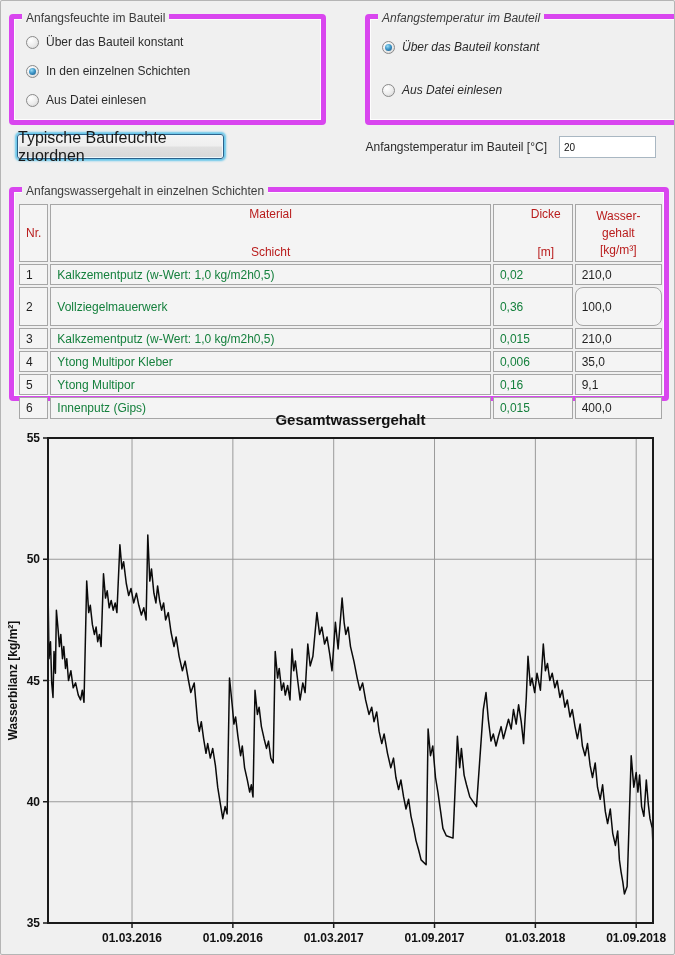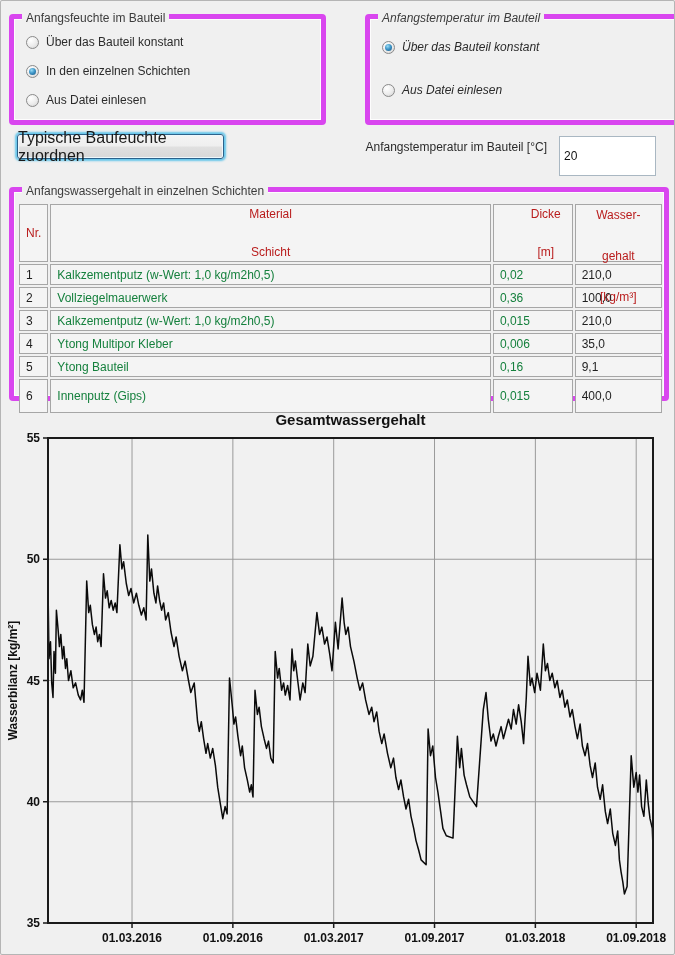--- a/index.html
+++ b/index.html
@@ -19,29 +19,29 @@
     border:1px solid #8a8a8a;background:radial-gradient(circle at 35% 30%,#ffffff 0%,#ececec 55%,#cfcfcf 100%);}
   .radio.checked::after{content:"";position:absolute;left:2px;top:2px;right:2px;bottom:2px;border-radius:50%;
     background:radial-gradient(circle at 38% 32%,#9adcf5 0%,#3f97c9 45%,#17537f 100%);}
   .btn{
     position:absolute;display:flex;align-items:center;justify-content:center;
     border:1px solid #2c628b;border-radius:3px;color:#1a1a1a;
     background:linear-gradient(#f4f4f4 0%,#efefef 48%,#e0e0e0 52%,#d8d8d8 100%);
     box-shadow:0 0 2px 2px #66c6ea, inset 0 0 0 1px #eef8fd;cursor:pointer;font-size:16px;
   }
   .field-label{position:absolute;text-align:right;color:#2b2b2b;}
-  .textbox{position:absolute;border:1px solid #a9b7c2;background:#ffffff;font-size:12px;
-    padding:19px 4px;color:#111;font-family:"Liberation Sans",sans-serif;}
+  .textbox{position:absolute;border:1px solid #a9b7c2;background:#ffffff;font-size:10px;
+    padding:10px 4px;color:#111;font-family:"Liberation Sans",sans-serif;}
   
   #layer-table{position:absolute;left:3px;top:10px;border-collapse:separate;border-spacing:2px;}
   #layer-table td,#layer-table th{border:1px solid #a6a6a6;background:#f4f4f4;font-weight:normal;
     padding:2px 6px;font-size:12px;vertical-align:middle;}
   #layer-table th{text-align:center;color:#b91c1c;}
   #layer-table .hdr-stack{display:flex;flex-direction:column;justify-content:space-between;height:52px;}
-  #layer-table .hdr-stack3{display:flex;flex-direction:column;justify-content:flex-start;height:52px;line-height:17px;gap:24px;}
+  #layer-table .hdr-stack3{display:flex;flex-direction:column;justify-content:flex-end;height:52px;line-height:17px;}
   td.c-nr{color:#1f1f1f;}
   td.c-mat,td.c-dicke{color:#15803d;}
   td.c-wg{color:#1f1f1f;}
   svg text{font-family:"Liberation Sans","DejaVu Sans",sans-serif;}
 </style>
 </head>
 <body>
 
 <div id="app">
 
@@ -115,43 +115,43 @@
           <tr>
             <td class="c-nr" style="height: 21px;">1</td>
             <td class="c-mat" style="height: 21px;">Kalkzementputz (w-Wert: 1,0 kg/m2h0,5)</td>
             <td class="c-dicke" style="height: 21px;">0,02</td>
             <td class="c-wg" style="height: 21px;">210,0</td>
           </tr>
           <tr>
             <td class="c-nr" style="height: 21px;">2</td>
             <td class="c-mat" style="height: 14px;">Vollziegelmauerwerk</td>
             <td class="c-dicke" style="height: 21px;">0,36</td>
-            <td class="c-wg" style="height: 21px;">100,0</td>
+            <td class="c-wg" style="height: 39px; border-radius: 8px;">100,0</td>
           </tr>
           <tr>
             <td class="c-nr" style="height: 21px;">3</td>
             <td class="c-mat" style="height: 21px;">Kalkzementputz (w-Wert: 1,0 kg/m2h0,5)</td>
             <td class="c-dicke" style="height: 21px;">0,015</td>
             <td class="c-wg" style="height: 21px;">210,0</td>
           </tr>
           <tr>
             <td class="c-nr" style="height: 21px;">4</td>
             <td class="c-mat" style="height: 21px;">Ytong Multipor Kleber</td>
             <td class="c-dicke" style="height: 21px;">0,006</td>
             <td class="c-wg" style="height: 21px;">35,0</td>
           </tr>
           <tr>
             <td class="c-nr" style="height: 21px;">5</td>
-            <td class="c-mat" style="height: 21px;">Ytong Bauteil</td>
+            <td class="c-mat" style="height: 21px;">Ytong Multipor</td>
             <td class="c-dicke" style="height: 21px;">0,16</td>
             <td class="c-wg" style="height: 21px;">9,1</td>
           </tr>
           <tr>
             <td class="c-nr" style="height: 21px;">6</td>
-            <td class="c-mat" style="height: 34px;">Innenputz (Gips)</td>
+            <td class="c-mat" style="height: 22px;">Innenputz (Gips)</td>
             <td class="c-dicke" style="height: 21px;">0,015</td>
             <td class="c-wg" style="height: 21px;">400,0</td>
           </tr>
         </tbody>
     </table>
   </div>
 
   <svg id="chart-svg" style="position:absolute;left:0;top:405px;" width="675" height="550" xmlns="http://www.w3.org/2000/svg">
       <text x="349.5" y="19" text-anchor="middle" font-size="15" font-weight="bold" fill="#111">Gesamtwassergehalt</text>
       <rect x="47" y="32" width="605" height="485" fill="#f1f1f1" stroke="none"></rect>

